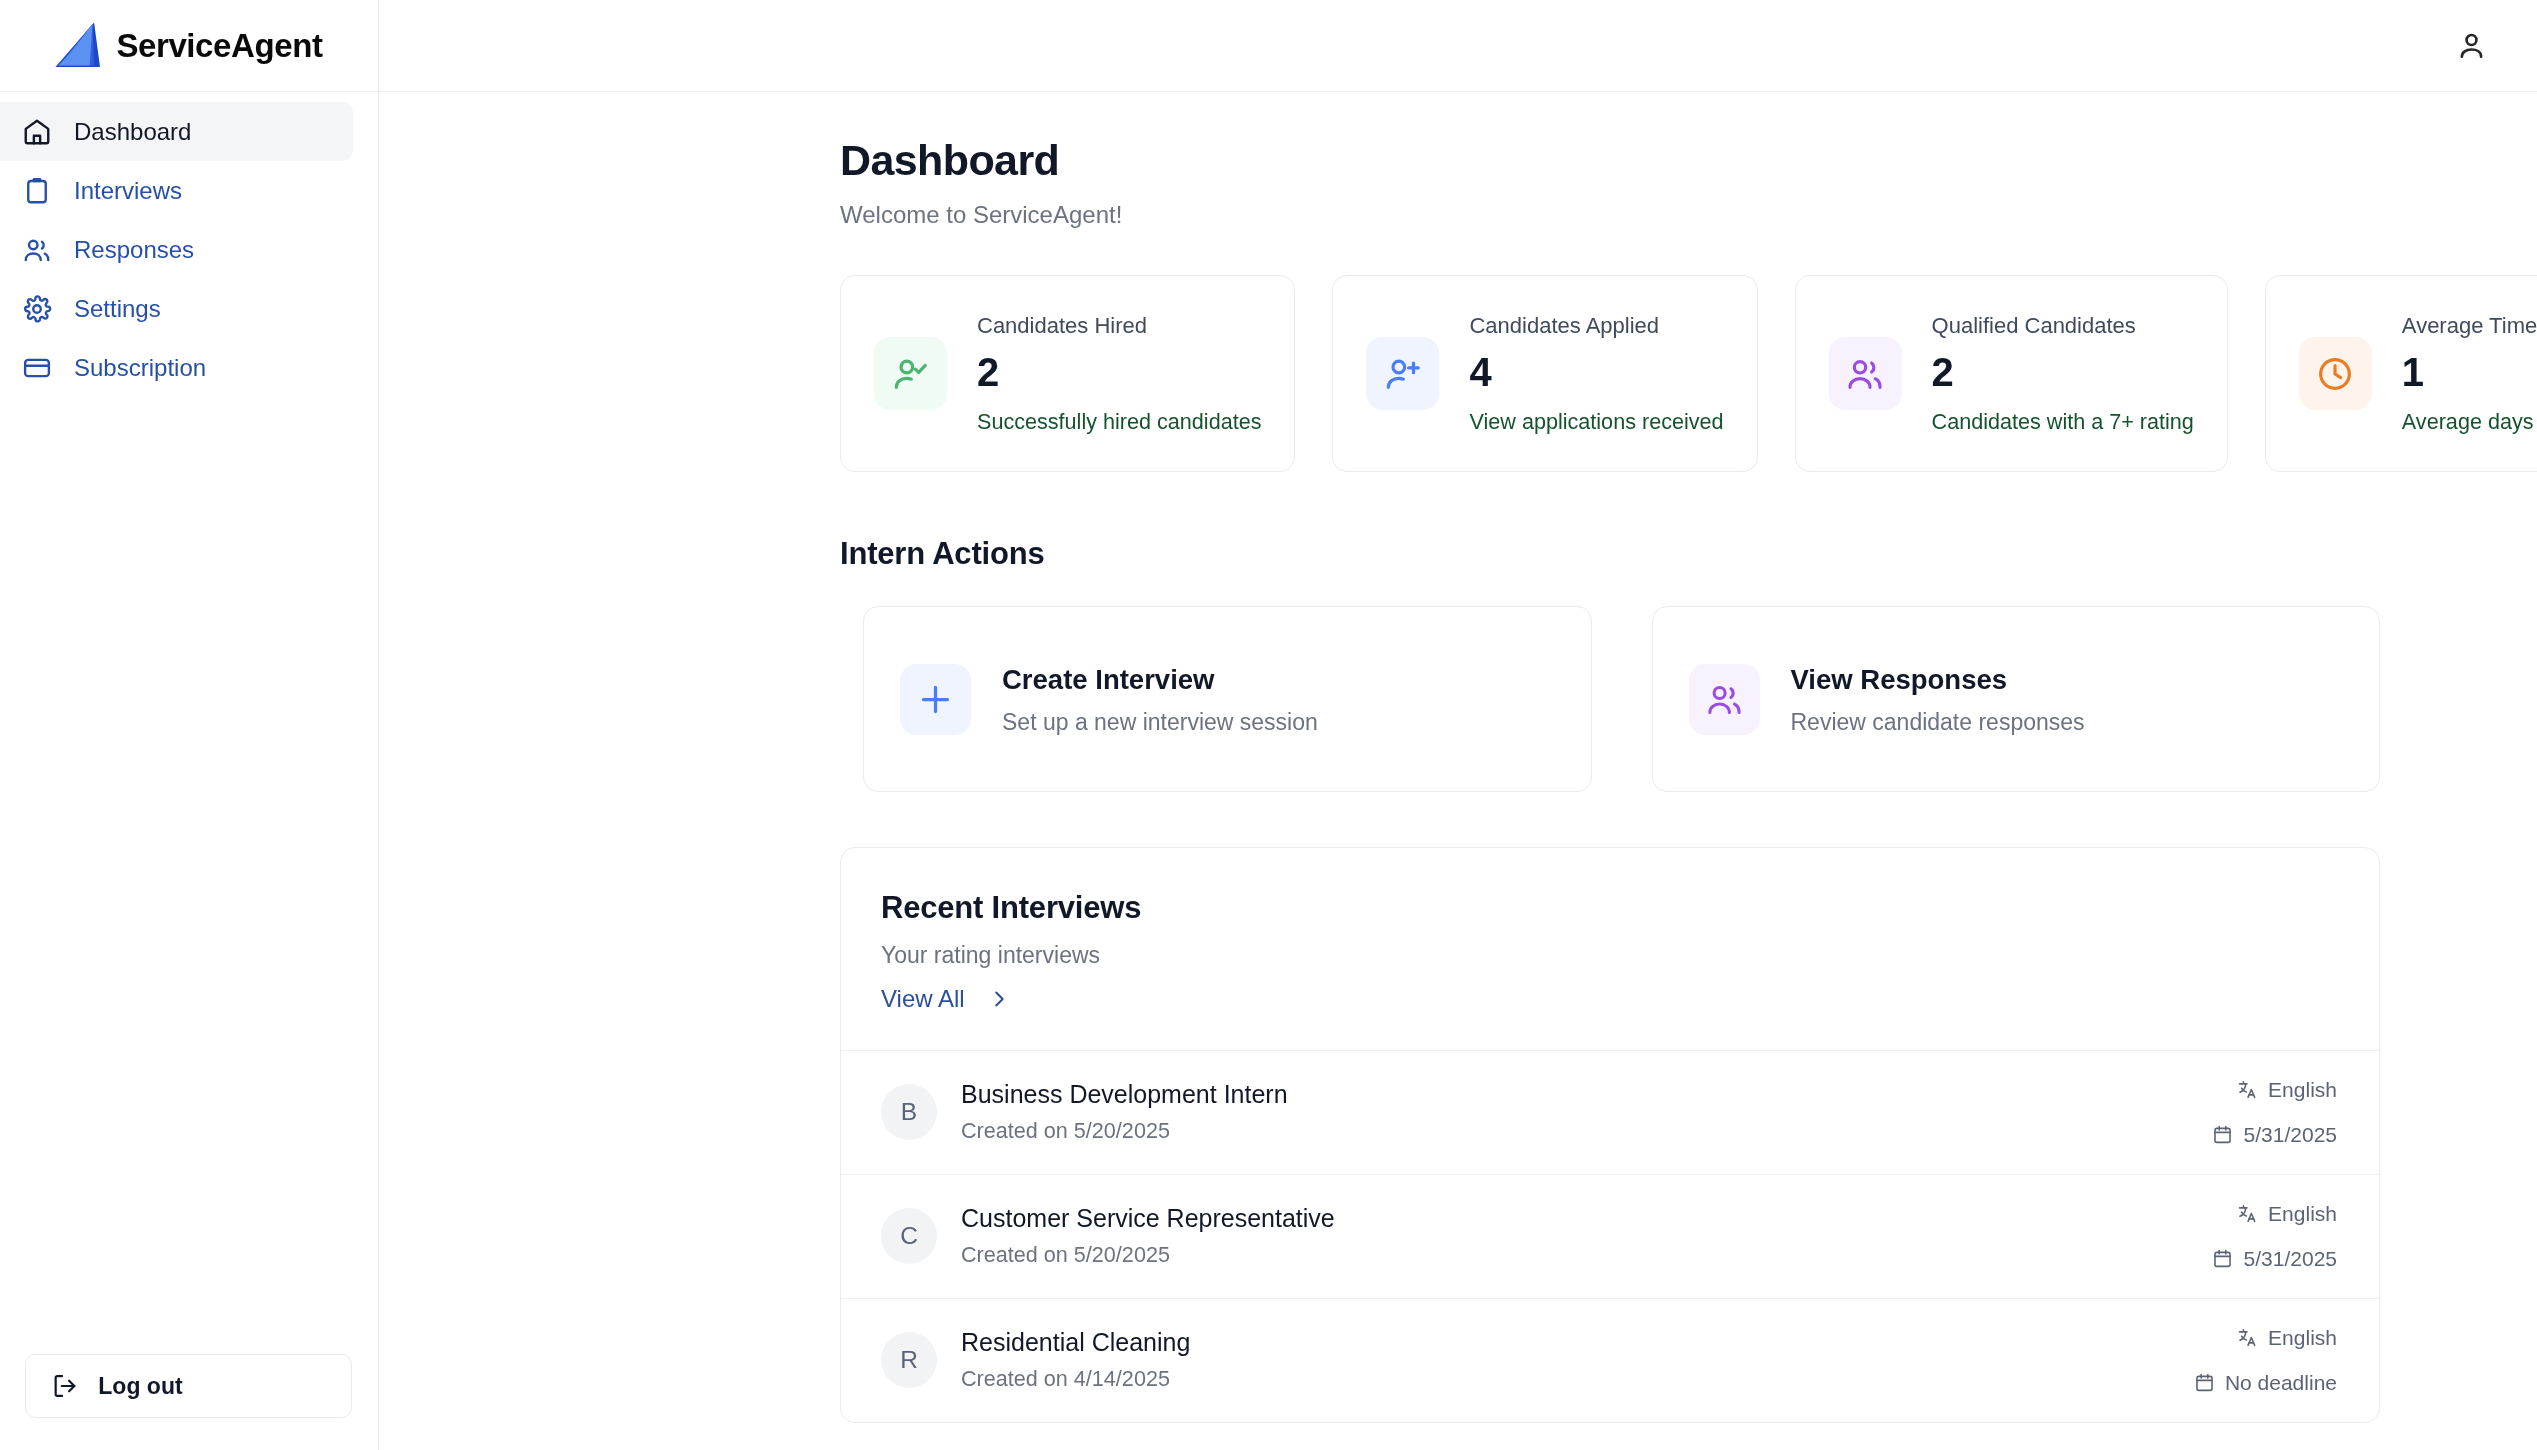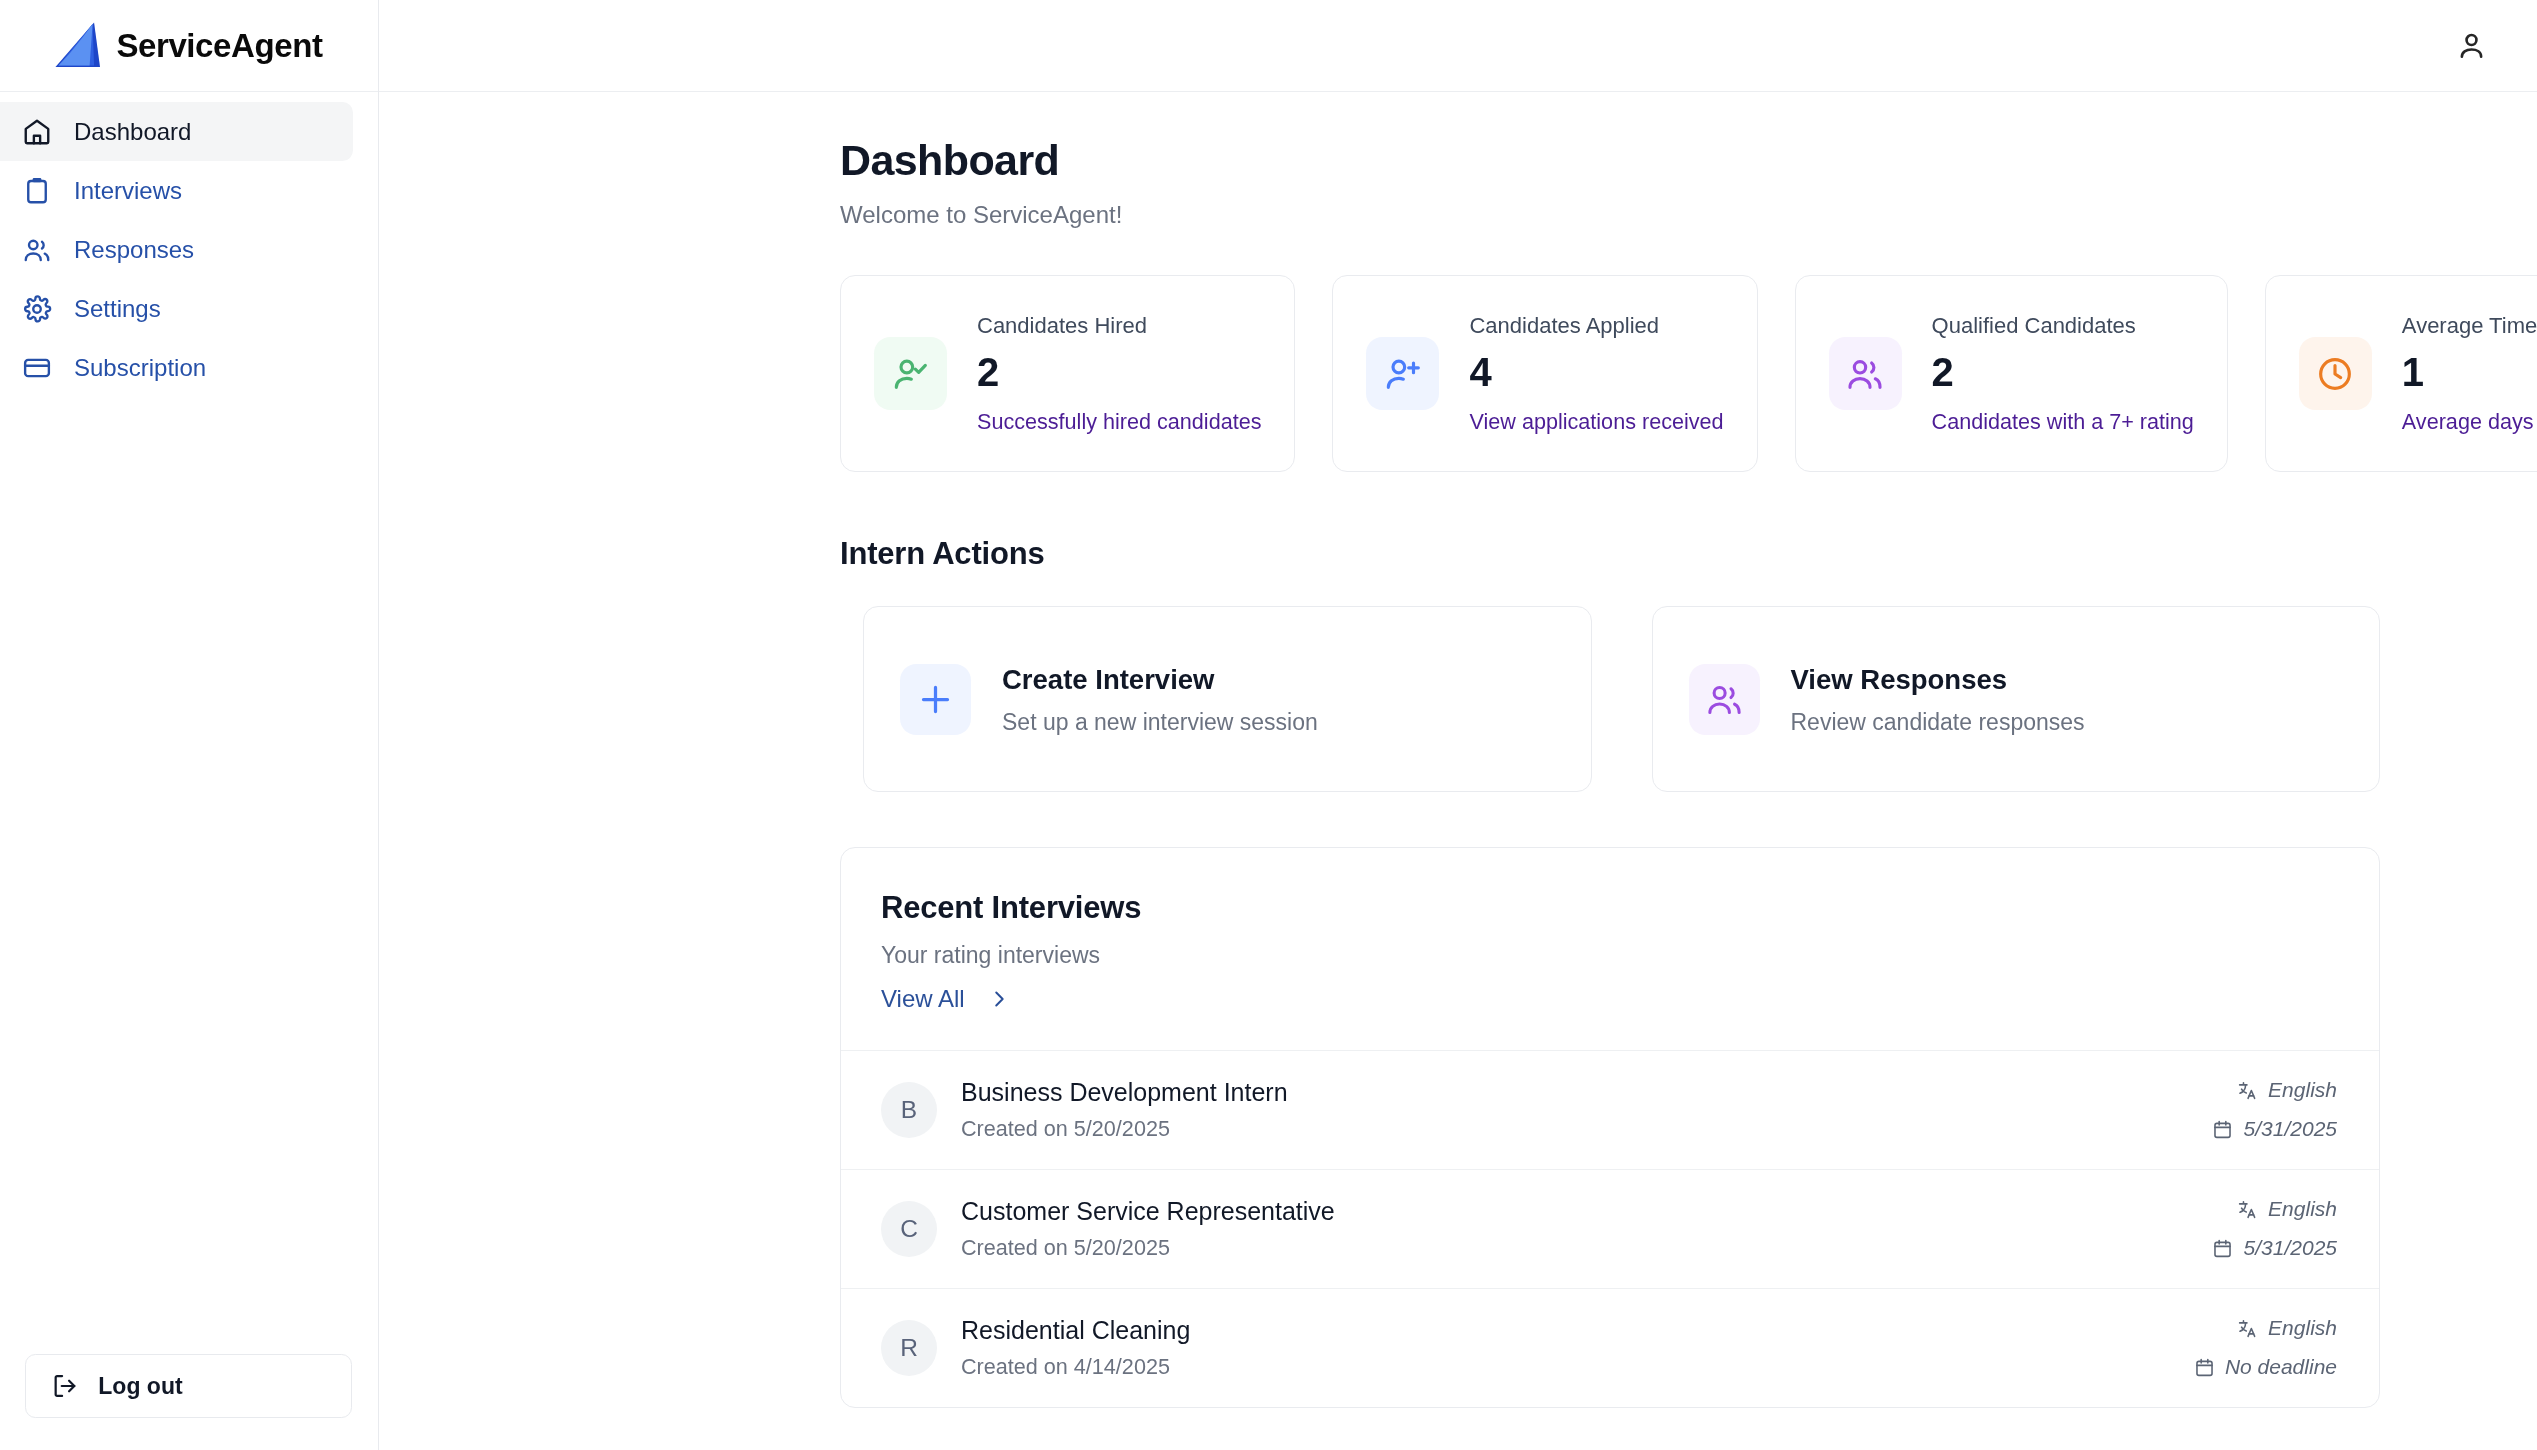--- a/index.html
+++ b/index.html
@@ -82,21 +82,21 @@
     height:197px;display:flex;align-items:center;gap:30px;padding:0 33px;
   }
   .stat-icon{
     width:73px;height:73px;min-width:73px;border-radius:16.4px;
     display:flex;align-items:center;justify-content:center;
   }
   .stat-icon svg{width:40px;height:40px;display:block;}
   .stat-body{display:flex;flex-direction:column;justify-content:center;min-width:0;}
   .stat-label{font-size:22px;color:#3f4a5c;line-height:1.15;white-space:nowrap;}
   .stat-value{font-size:40px;font-weight:700;color:#111827;line-height:1.15;margin-top:10.4px;letter-spacing:-0.4px;}
-  .stat-desc{font-size:21.6px;color:#4c1d95;line-height:1.15;margin-top:15px;white-space:nowrap;}
+  .stat-desc{font-size:21.6px;color:#14532d;line-height:1.15;margin-top:15px;white-space:nowrap;}
 
   
   .section-title{font-size:31px;font-weight:600;color:#111827;margin-top:64px;letter-spacing:-0.2px;}
   .quick-grid{display:grid;grid-template-columns:1fr 1fr;gap:37px;margin-top:34px;}
   .quick-card{
     background:#ffffff;border:1.5px solid #e9ebef;border-radius:15px;
     height:186px;display:flex;align-items:center;gap:31px;padding:0 36px;cursor:pointer;margin-left:23px;
   }
   .quick-icon{
     width:71px;height:71px;min-width:71px;border-radius:16.4px;
@@ -133,21 +133,21 @@
   .row-left{display:flex;align-items:center;gap:24px;min-width:0;}
   .row-avatar{
     width:56px;height:56px;min-width:56px;border-radius:50%;
     background:#f1f3f5;color:#59637a;
     display:flex;align-items:center;justify-content:center;
     font-size:24.5px;font-weight:400;
   }
   .row-text{display:flex;flex-direction:column;min-width:0;}
   .row-title{font-size:25px;color:#111827;line-height:1.15;}
   .row-sub{font-size:21.6px;color:#6b7280;line-height:1.15;margin-top:10.4px;}
-  .row-meta{display:flex;flex-direction:column;align-items:flex-end;gap:15px;font-style:italic;}
+  .row-meta{display:flex;flex-direction:column;align-items:flex-end;gap:21px;}
   .meta-line{
     display:flex;align-items:center;gap:10.4px;
     font-size:21px;color:#5b6474;white-space:nowrap;
   }
   .meta-line svg{width:21px;height:21px;display:block;flex:0 0 auto;}
 </style>
 </head>
 <body>
 
 <div class="app">

